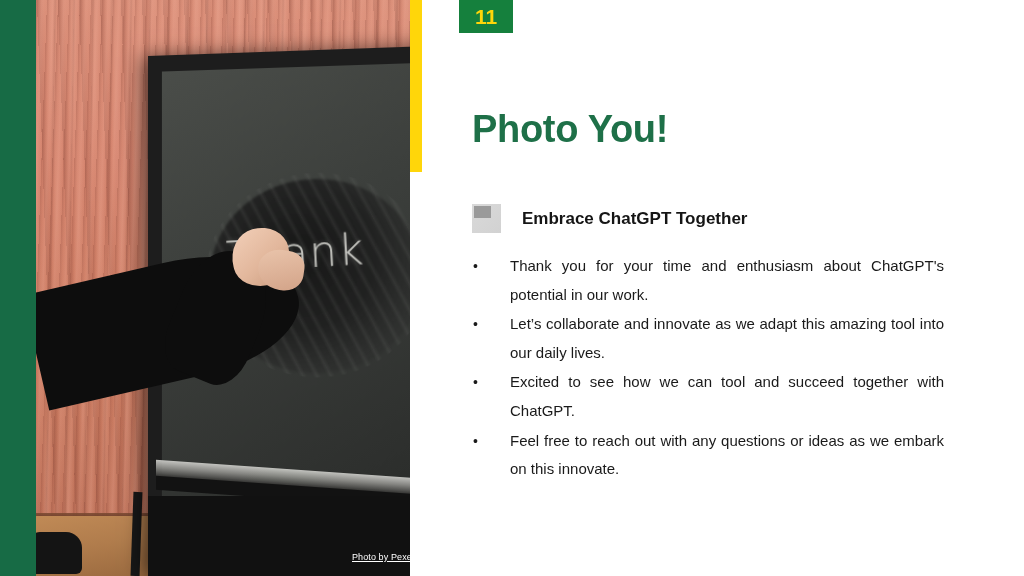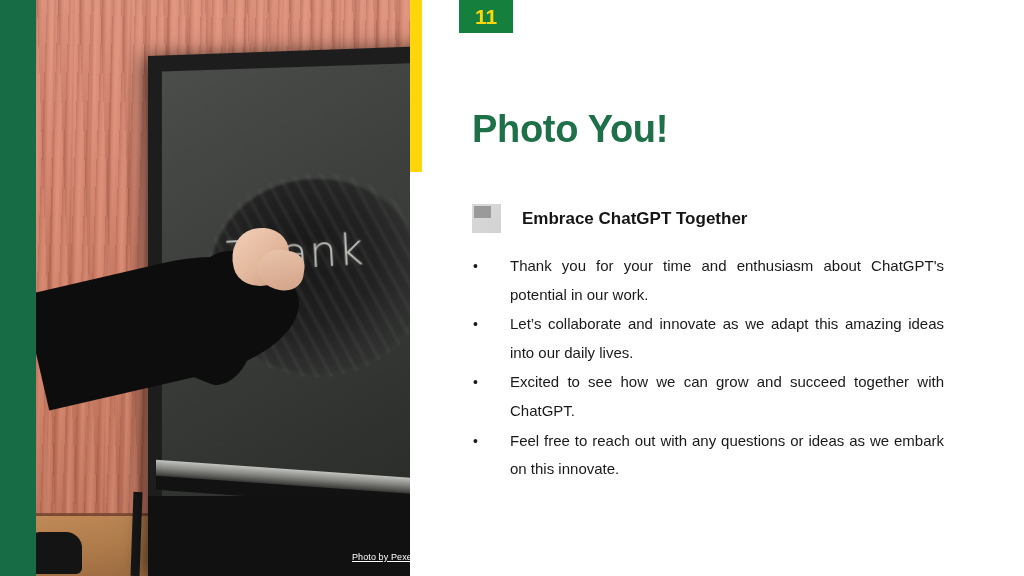--- a/index.html
+++ b/index.html
@@ -411,18 +411,18 @@
 
   <div class="slide-title">Photo You!</div>
 
   <div class="subhead-row">
     <div class="placeholder-icon"></div>
     <div class="subhead-text">Embrace ChatGPT Together</div>
   </div>
 
   <ul class="bullet-list">
     <li class="bullet-item">Thank you for your time and enthusiasm about ChatGPT's potential in our work.</li>
-    <li class="bullet-item">Let’s collaborate and innovate as we adapt this amazing ideas into our daily lives.</li>
-    <li class="bullet-item">Excited to see how we can grow and succeed together with ChatGPT.</li>
+    <li class="bullet-item">Let’s collaborate and innovate as we adapt this amazing tool into our daily lives.</li>
+    <li class="bullet-item">Excited to see how we can tool and succeed together with ChatGPT.</li>
     <li class="bullet-item">Feel free to reach out with any questions or ideas as we embark on this innovate.</li>
   </ul>
 
 </div>
 
 </body></html>

